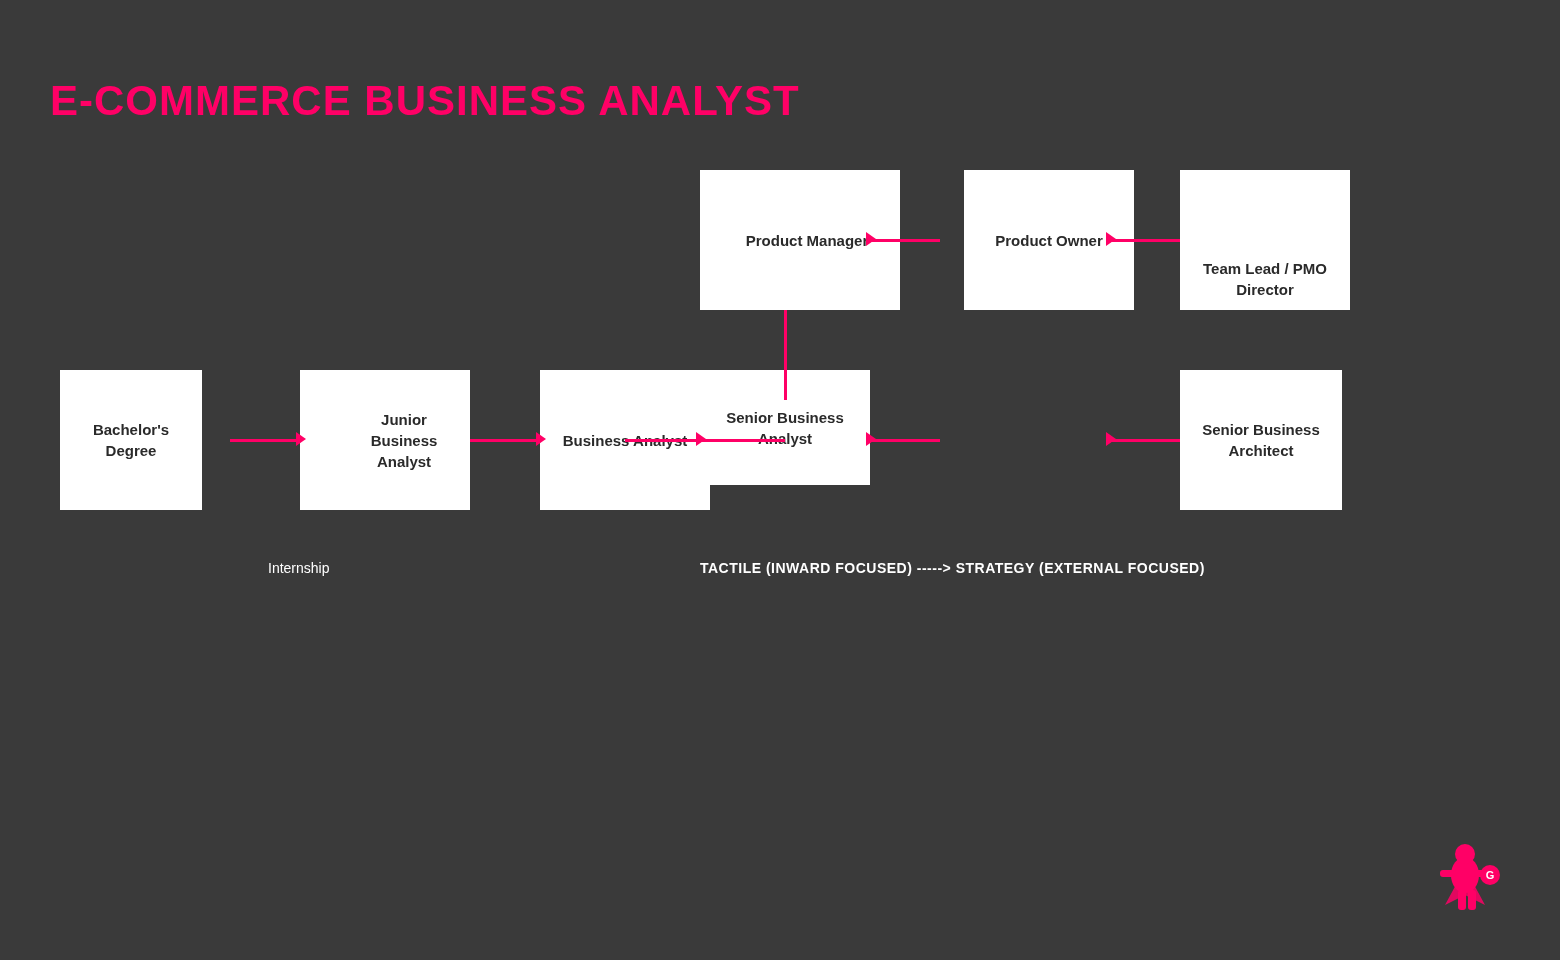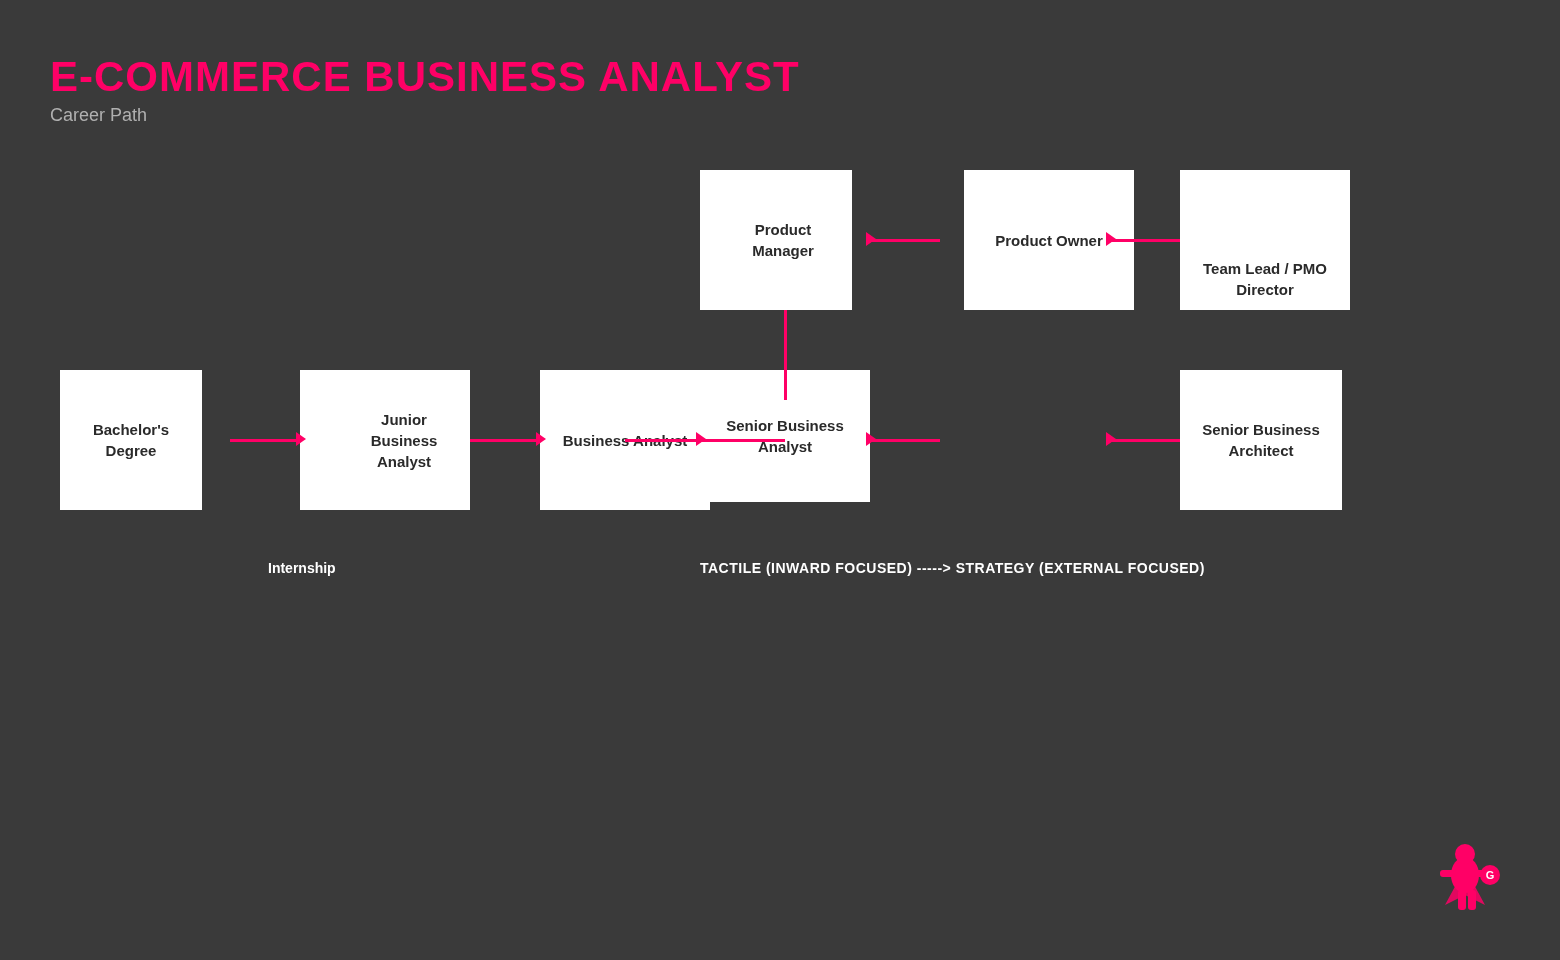--- a/index.html
+++ b/index.html
@@ -8,20 +8,21 @@
       width: 1560px;
       height: 960px;
       background-color: #3a3a3a;
       font-family: Arial, sans-serif;
       overflow: hidden;
       position: relative;
     }
 
     .header {
       padding: 53px 50px 10px 50px;
+      margin-top: 24px;
     }
 
     .main-title {
       color: #ff0066;
       font-size: 42px;
       font-weight: 900;
       letter-spacing: 1px;
       text-transform: uppercase;
     }
 
@@ -50,21 +51,21 @@
       justify-content: center;
       text-align: center;
       font-size: 15px;
       font-weight: 600;
       padding: 10px;
       line-height: 1.4;
     }
 
     
     .box-product-manager {
-      width: 152px;
+      width: 200px;
       height: 140px;
       left: 700px;
       top: 30px;
       padding-left: 24px;
     }
 
     .box-product-owner {
       width: 170px;
       height: 140px;
       left: 940px;
@@ -98,21 +99,21 @@
 
     .box-ba {
       width: 170px;
       height: 140px;
       left: 540px;
       top: 230px;
     }
 
     .box-senior-ba {
       width: 170px;
-      height: 132px;
+      height: 115px;
       left: 700px;
       top: 230px;
     }
 
     .box-business-architect {
       width: 170px;
       height: 140px;
       left: 940px;
       top: 230px;
     }
@@ -212,21 +213,21 @@
     .arr-4 { left: 866px; top: 292px; }
     .arr-5 { left: 1106px; top: 292px; }
     .arr-top-1 { left: 866px; top: 92px; }
     .arr-top-2 { left: 1106px; top: 92px; }
 
     
     .label-internship {
       position: absolute;
       color: #ffffff;
       font-size: 14px;
-      font-weight: 700;
+      font-weight: 400;
       left: 268px;
       top: 420px;
     }
 
     .label-strategy {
       position: absolute;
       color: #ffffff;
       font-size: 14px;
       font-weight: 700;
       left: 700px;
@@ -265,21 +266,20 @@
       font-size: 11px;
       font-weight: 900;
       z-index: 10;
     }
   </style>
 </head>
 <body>
 
 <div class="header">
   <div class="main-title">E-COMMERCE BUSINESS ANALYST</div>
-  <div class="sub-title">Career Path</div>
 </div>
 
 <div class="diagram-area">
 
   <div class="box box-product-manager">
     <span>Product Manager</span>
   </div>
   <div class="box box-product-owner">
     <span>Product Owner</span>
   </div>

